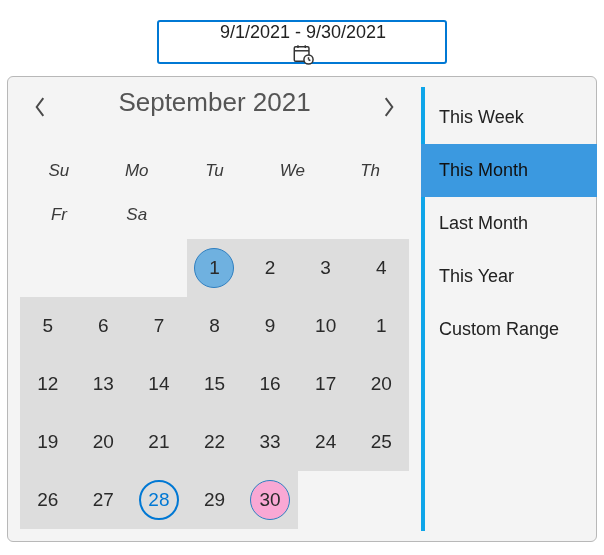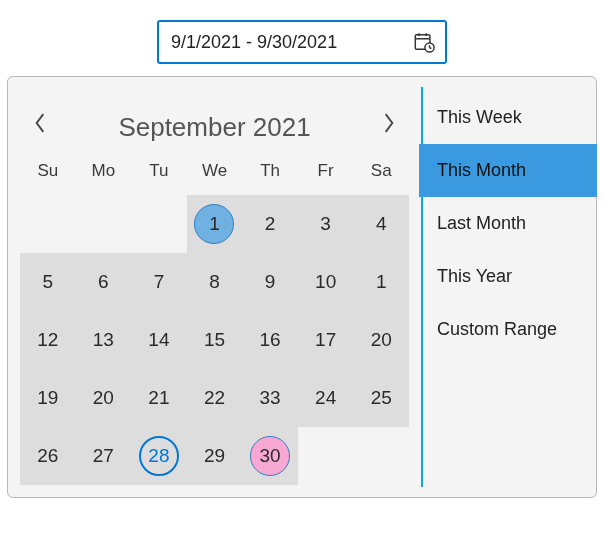--- a/index.html
+++ b/index.html
@@ -19,20 +19,21 @@
   }
   .date-input {
     display: flex;
     align-items: center;
     width: 290px;
     height: 44px;
     border: 2px solid #0078d4;
     border-radius: 3px;
     background: #fff;
     padding: 0 10px 0 12px;
+    flex-direction: column;
   }
   .date-input-text {
     flex: 1;
     font-size: 18px;
     color: #222;
   }
   .date-input .cal-icon {
     width: 22px;
     height: 22px;
     color: #333;
@@ -45,21 +46,21 @@
     background: #f4f4f4;
     display: flex;
     box-shadow: 0 0 0 rgba(0,0,0,0);
   }
   .calendar-pane {
     flex: 1;
     padding: 10px 12px 12px 12px;
   }
   .cal-header {
     display: flex;
-    align-items: flex-end;
+    align-items: flex-start;
     height: 56px;
   }
   .nav-btn {
     width: 40px;
     height: 40px;
     display: flex;
     align-items: center;
     justify-content: center;
     cursor: pointer;
     color: #4a4a4a;
@@ -68,22 +69,23 @@
   .month-title {
     flex: 1;
     text-align: center;
     font-size: 26px;
     color: #555;
     font-weight: 400;
     cursor: pointer;
   }
   .dow-row {
     display: grid;
-    grid-template-columns: repeat(7, 1fr);
+    grid-template-columns: repeat(5, 1fr);
     margin-top: 8px;
+    font-style: italic;
   }
   .dow {
     text-align: center;
     font-size: 17px;
     color: #3a3a3a;
     padding: 10px 0 14px 0;
   }
   .day-grid {
     display: grid;
     grid-template-columns: repeat(7, 1fr);
@@ -118,21 +120,21 @@
     background: #f9a8d4;
     border: 1px solid #2f7fc0;
     text-align: center;
   }
   .today .day-circle {
     border: 2px solid #0078d4;
     color: #0078d4;
   }
   .presets-pane {
     width: 175px;
-    border-left: 2px solid #0ea5e9;
+    border-left: 4px solid #0ea5e9;
     padding: 4px 0;
     margin: 10px 0;
     background: #f4f4f4;
   }
   .preset-item {
     padding: 16px 14px;
     font-size: 18px;
     color: #222;
     cursor: pointer;
   }

